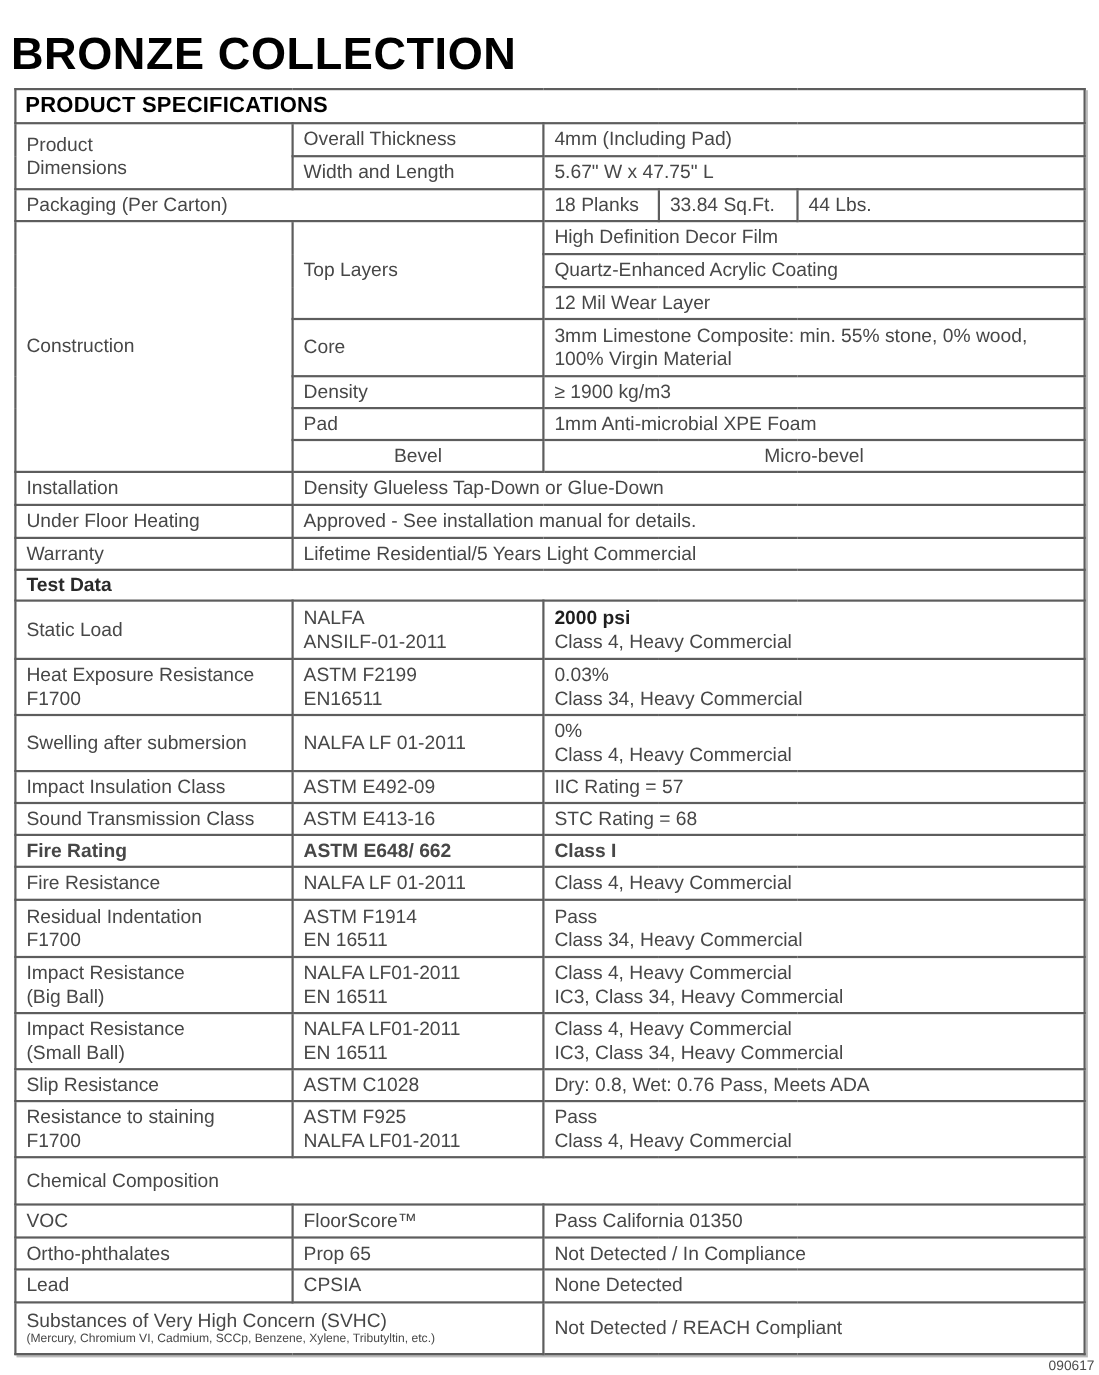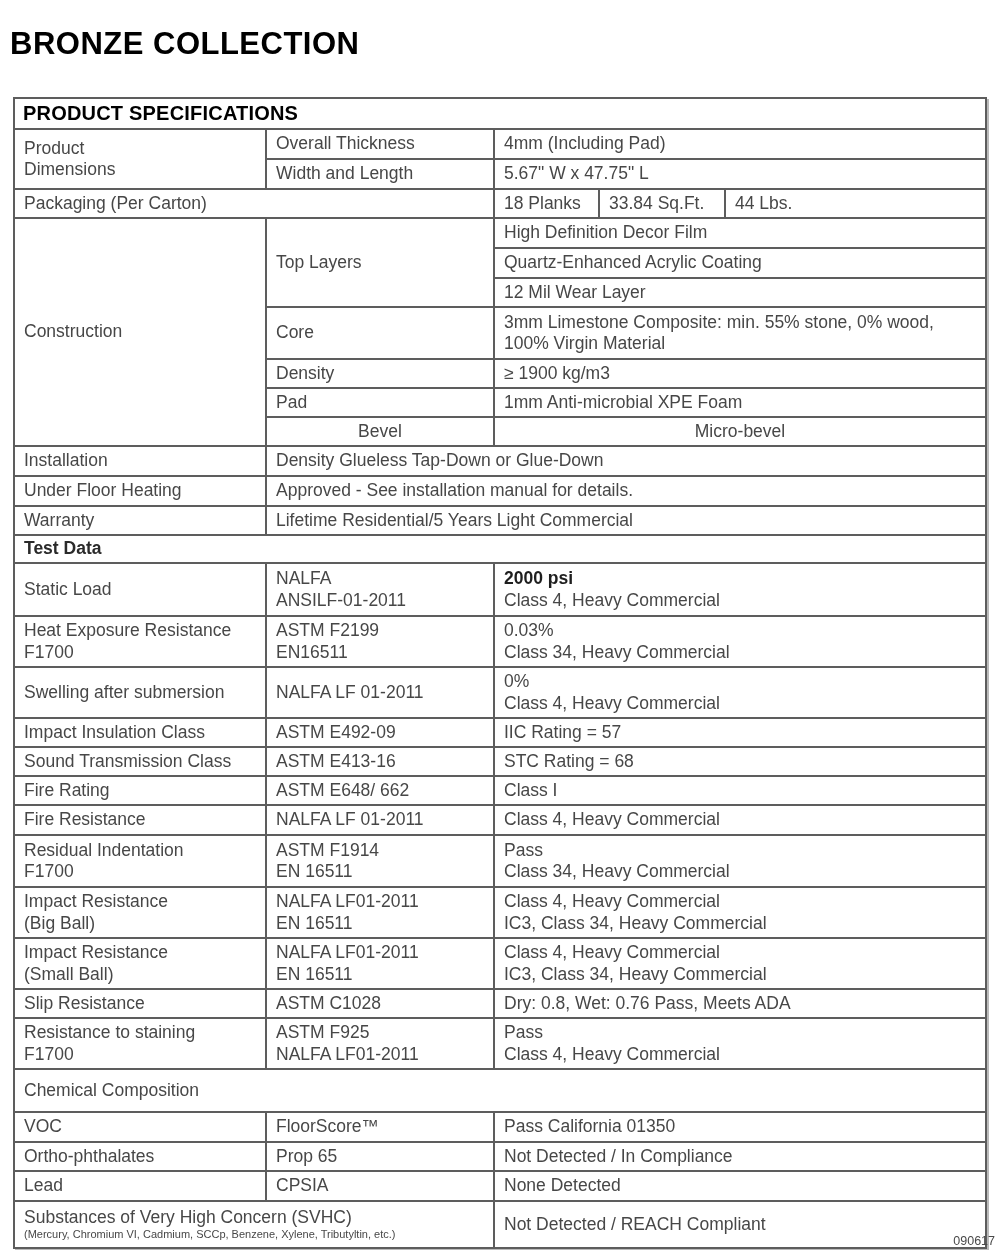--- a/index.html
+++ b/index.html
@@ -6,26 +6,26 @@
   html,body { background:#ffffff; }
   body {
     width:999px; height:1250px;
     position:relative;
     font-family:"Liberation Sans", sans-serif;
     color:#474747;
     overflow:hidden;
   }
   .title {
     position:absolute; left:10px; top:26px;
-    font-size:31px; font-weight:800; letter-spacing:0.5px;
+    font-size:41px; font-weight:800; letter-spacing:0.5px;
     color:#000;
     font-family:"Liberation Sans", sans-serif;
   }
   table.spec-table {
-    position:absolute; left:13px; top:97px;
+    position:absolute; left:13px; top:80px;
     width:972px;
     border-collapse:collapse;
     table-layout:fixed;
     border:2px solid #14532d;
     box-shadow:2px 2px 0 rgba(130,130,130,0.55);
   }
   td {
     border:2px solid #5d5d5d;
     padding:2px 9px;
     font-size:17.5px;
@@ -239,21 +239,21 @@
           <td>
             <div>Sound Transmission Class</div>
           </td>
           <td>
             <div>ASTM E413-16</div>
           </td>
           <td colspan="3">
             <div>STC Rating = 68</div>
           </td>
         </tr>
-        <tr style="height: 29px;">
+        <tr style="height: 29px; font-weight: bold;">
           <td>
             <div>Fire Rating</div>
           </td>
           <td>
             <div>ASTM E648/ 662</div>
           </td>
           <td colspan="3">
             <div>Class I</div>
           </td>
         </tr>

